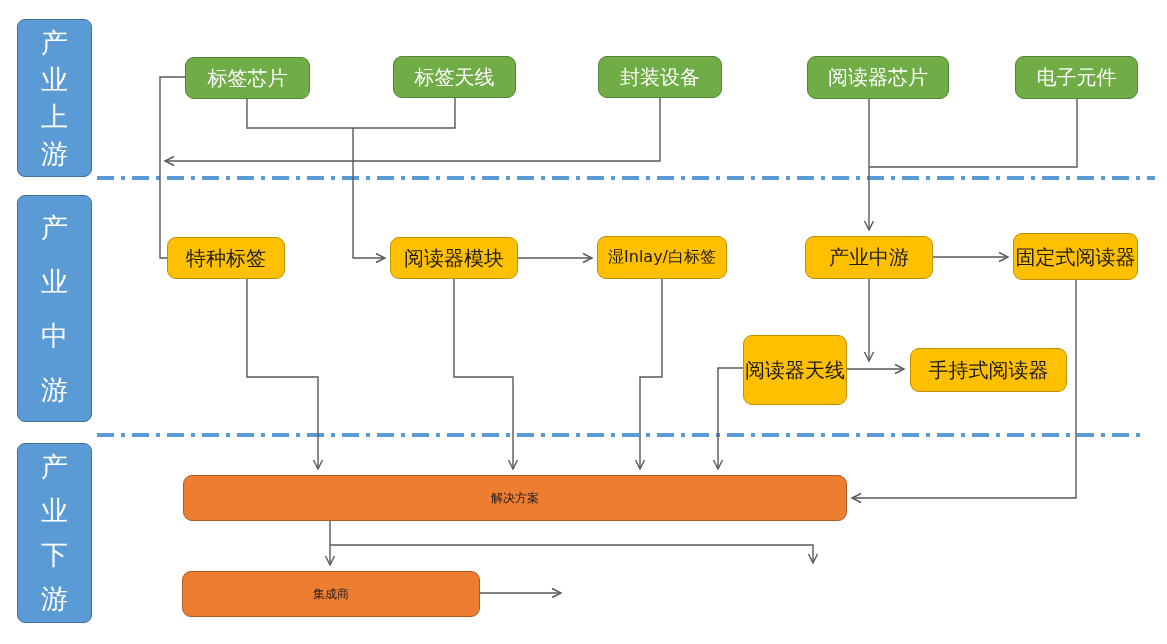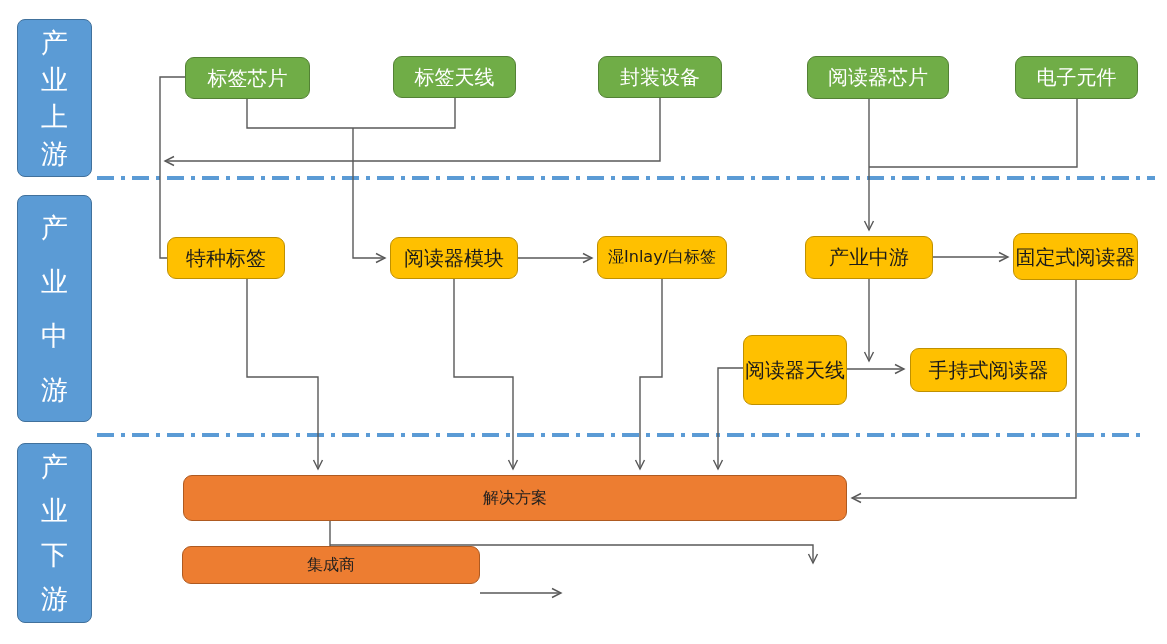--- a/index.html
+++ b/index.html
@@ -8,21 +8,21 @@
     font-family:"DejaVu Sans",sans-serif;
   }
   .wires{position:absolute;left:0;top:0;z-index:0;}
   .node{
     position:absolute;box-sizing:border-box;z-index:1;
     display:flex;align-items:center;justify-content:center;
     text-align:center;border-radius:9px;white-space:nowrap;
   }
   .green{background:#70AD47;border:1.5px solid #538135;color:#ffffff;font-size:20px;}
   .yellow{background:#FFC000;border:1.5px solid #BF9000;color:#1a1a1a;font-size:20px;}
-  .orange{background:#ED7D31;border:1.5px solid #AE5A21;color:#1f1f1f;font-size:16px;}
+  .orange{background:#ED7D31;border:1.5px solid #AE5A21;color:#1f1f1f;font-size:12px;}
   .lane{background:#5B9BD5;border:1px solid #41719C;color:#ffffff;font-size:27px;border-radius:8px;}
   .wrap{white-space:normal;line-height:22px;}
   .tall{white-space:normal;line-height:25px;}
   .small{font-size:16px;}
   .vtxt{display:block;width:30px;word-break:break-all;white-space:normal;text-align:center;}
   .lane1 .vtxt{line-height:37px;}
   .lane2 .vtxt{line-height:54px;}
   .lane3 .vtxt{line-height:44px;}
 </style>
 </head>
@@ -82,15 +82,15 @@
 
   <div class="node yellow" style="left:167px;top:237px;width:118px;height:42px">特种标签</div>
   <div class="node yellow" style="left:390px;top:237px;width:128px;height:42px">阅读器模块</div>
   <div class="node yellow small" style="left:597px;top:236px;width:130px;height:43px">湿Inlay/白标签</div>
   <div class="node yellow" style="left:805px;top:236px;width:128px;height:43px">产业中游</div>
   <div class="node yellow wrap" style="left:1013px;top:233px;width:125px;height:47px">固定式阅读器</div>
   <div class="node yellow tall" style="left:743px;top:335px;width:104px;height:70px">阅读器天线</div>
   <div class="node yellow" style="left:910px;top:348px;width:157px;height:44px">手持式阅读器</div>
 
   <div class="node orange" style="left:183px;top:475px;width:664px;height:46px">解决方案</div>
-  <div class="node orange" style="left:182px;top:546px;width:298px;height:38px">集成商</div>
+  <div class="node orange" style="left:182px;top:571px;width:298px;height:46px">集成商</div>
 
 </div>
 
 </body></html>

